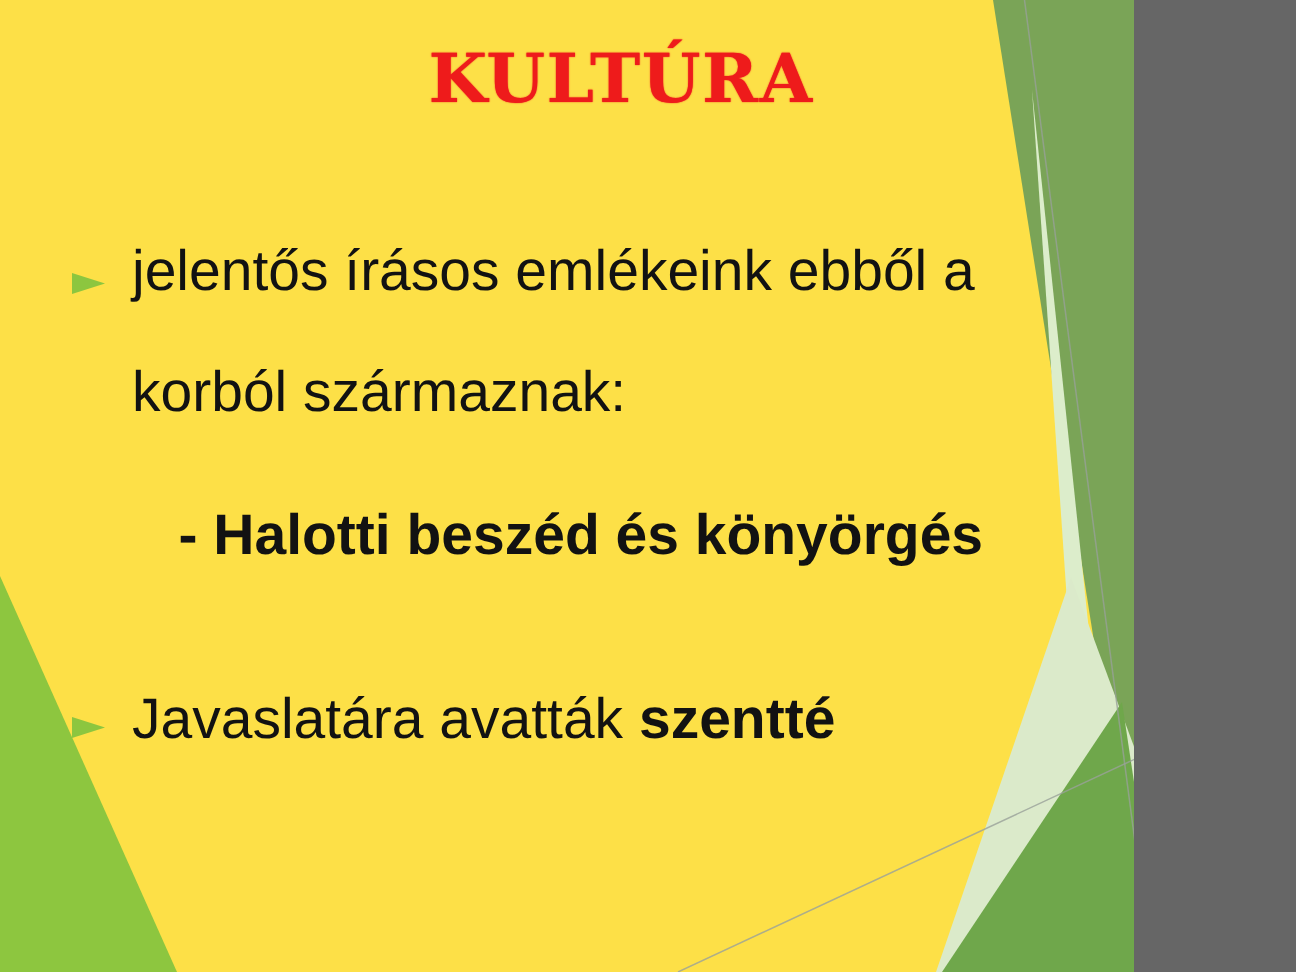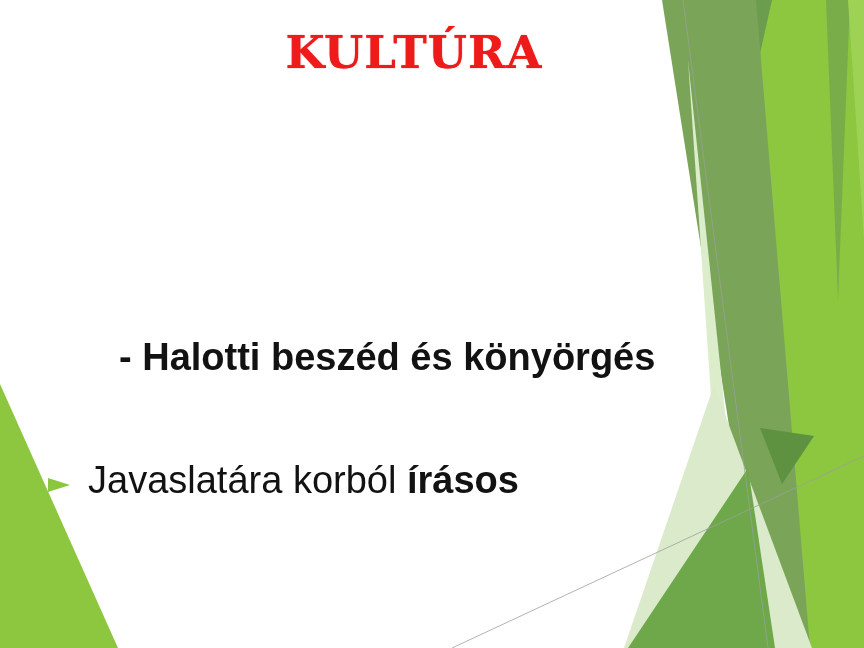--- a/index.html
+++ b/index.html
@@ -1,17 +1,17 @@
 <!DOCTYPE html>
 <html><head>
 <meta charset="utf-8">
 <style>
   html,body{margin:0;padding:0;background:#666;}
   .slide{
-    position:relative;width:864px;height:648px;background:#ffffff;
+    position:relative;width:756px;height:648px;background:#fde047;
     overflow:hidden;font-family:"Liberation Sans",sans-serif;
   }
   .bg{position:absolute;inset:0;width:864px;height:648px;}
   .title{
     position:absolute;left:0;top:26px;width:828px;text-align:center;
     font-family:"DejaVu Serif","Liberation Serif",serif;
     font-weight:bold;font-size:45px;letter-spacing:1px;color:#EE1B1B;
     text-shadow:0 0 1px #EE1B1B;
   }
   .body{position:absolute;inset:0;color:#121212;}
@@ -52,22 +52,27 @@
 
     <polygon points="0,384 118,648 0,648" fill="#8DC63F"></polygon>
 
     <line x1="683" y1="0" x2="768" y2="648" stroke="#97A197" stroke-width="1" opacity="0.8"></line>
     <line x1="452" y1="648" x2="864" y2="456" stroke="#9AA29A" stroke-width="1" opacity="0.8"></line>
   </svg>
 
   <div class="title">KULTÚRA</div>
 
   <div class="body">
+      <div class="para bullet p0">
+        <span class="marker"></span>
+        <div class="line"><span>jelentős írásos emlékeink ebből a</span></div>
+        <div class="line"><span>korból származnak:</span></div>
+      </div>
       <div class="para sub p1">
         <div class="line"><span class="b">- Halotti beszéd és könyörgés</span></div>
       </div>
       <div class="para bullet p3">
         <span class="marker"></span>
-        <div class="line"><span>Javaslatára korból </span><span class="b">írásos</span></div>
+        <div class="line"><span>Javaslatára avatták </span><span class="b">szentté</span></div>
       </div>
     </div>
 
 </div>
 
 </body></html>

